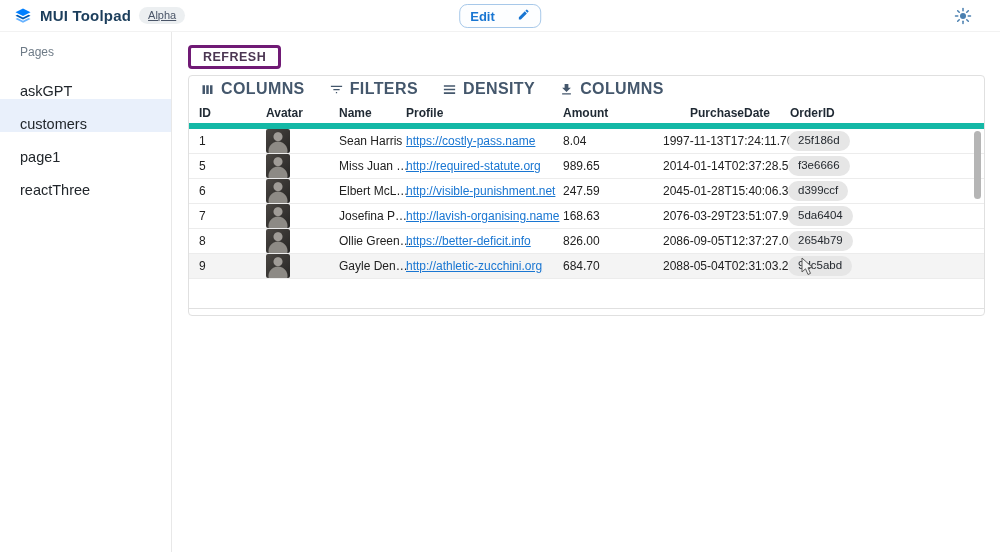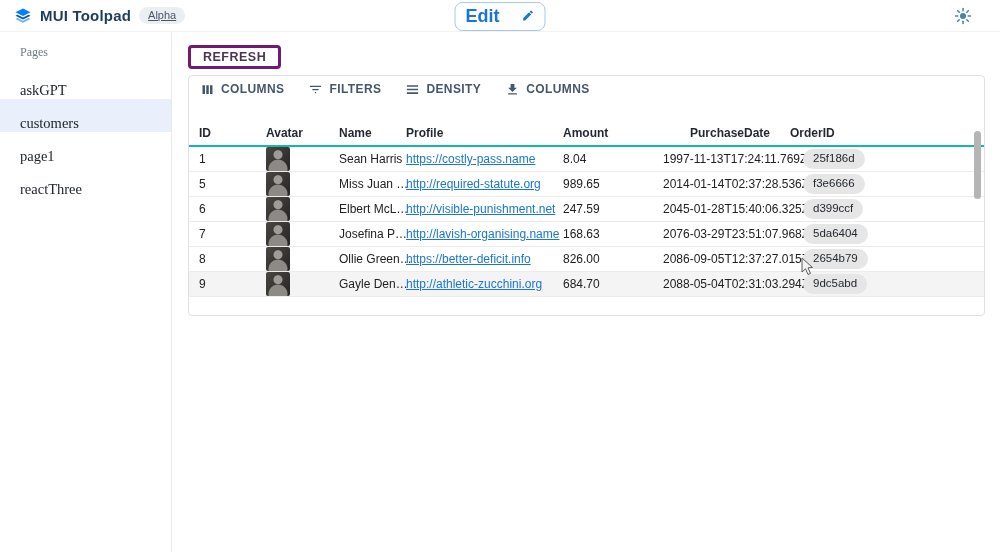--- a/index.html
+++ b/index.html
@@ -10,70 +10,70 @@
   .app-header { position:relative; height:32px; display:flex; align-items:center;
     background:#fff; border-bottom:1px solid #f2f2f2; }
   .brand { display:flex; align-items:center; gap:8px; padding-left:14px; }
   .brand-logo { width:18px; height:18px; display:inline-flex; }
   .brand-title { font-size:15px; font-weight:700; color:#1c3e5c; letter-spacing:.2px; }
   .alpha-badge { font-size:11px; color:#4a5568; background:#eceff1; border-radius:10px;
     padding:3px 9px; line-height:1;text-decoration:underline; }
   .header-center { position:absolute; left:50%; top:0; height:32px; transform:translateX(-50%);
     display:flex; align-items:center; gap:10px; white-space:nowrap; }
   .preview-text { font-size:12.5px; color:#1976d2; }
-  .edit-btn { display:inline-flex; align-items:center; gap:22px; font-size:18px; font-weight:700;
+  .edit-btn { display:inline-flex; align-items:center; gap:22px; font-size:13px; font-weight:700;
     color:#1976d2; background:#fdfeff; border:1px solid #a7c8e9; border-radius:8px;
     padding:3px 10px; cursor:pointer; font-family:inherit; }
   .theme-btn { position:absolute; right:28px; top:7px; width:18px; height:18px; border:none;
     background:transparent; cursor:pointer; padding:0; }
 
   
   .body-row { display:flex; height:520px; }
-  .sidebar { width:172px; border-right:1px solid #e8e8e8; padding-top:6px; background:#fff;font-family:Liberation Serif, serif; }
+  .sidebar { width:172px; border-right:1px solid #e8e8e8; padding-top:6px; background:#fff; }
   .side-subheader { height:28px; display:flex; align-items:center; padding-left:20px;
     font-size:12px; color:#6e7b87; }
   .side-item { height:33px; display:flex; align-items:flex-end; padding-left:20px;
     font-size:14.5px; color:#21262b; cursor:pointer; }
   .side-item.selected { background:#e9f0fb; }
   .main { flex:1; padding:13px 15px 0 16px; background:#fff; }
 
   
   .refresh-btn { height:24px; padding:0 12px; font-size:12.5px; font-weight:600;
     letter-spacing:.5px; color:#4b3652; background:#fff; border:3px solid #701a75;
     border-radius:4px; cursor:pointer; margin-bottom:6px; font-family:inherit; }
 
   
   .grid { position:relative; border:1px solid #e0e0e0; border-radius:4px; height:241px;
     background:#fff; overflow:hidden; }
   .grid-toolbar { height:26px; display:flex; align-items:center; gap:14px; padding-left:6px; }
   .tb-btn { display:inline-flex; align-items:center; gap:6px; border:none; background:transparent;
-    color:#44576c; font-size:12px; font-weight:700; letter-spacing:.4px; cursor:pointer;
+    color:#44576c; font-size:16px; font-weight:700; letter-spacing:.4px; cursor:pointer;
     padding:2px 5px; font-family:inherit; }
   .tb-btn svg { display:block; }
 
   .grid-row, .grid-headrow { display:grid;
     grid-template-columns:67px 73px 67px 157px 110px 117px 1fr; align-items:center; }
-  .grid-headrow { height:27px; border-bottom:2px solid #14b8a6;margin-top:18px; }
+  .grid-headrow { height:27px; border-bottom:6px solid #14b8a6; }
   .hcell { font-size:12px; font-weight:700; color:#1f2933; padding-left:10px;
     white-space:nowrap; cursor:pointer; }
   .hcell.right { text-align:right; padding-right:10px; padding-left:0; }
 
   .grid-rows { position:relative; height:156px; }
   .grid-row { height:25px; border-bottom:1px solid #ececec; font-size:12px; }
   .grid-row.hovered { background:#f4f4f4; }
   .cell { padding-left:10px; white-space:nowrap; }
   .cell.right { text-align:right; padding-right:10px; padding-left:0; }
   .cell a { color:#1976d2; text-decoration:underline; cursor:pointer; }
   .avatar { width:24px; height:24px; border-radius:2px; margin-left:10px;
     background:
       radial-gradient(circle at 50% 32%, #9f9b96 0 4px, rgba(0,0,0,0) 5px),
       radial-gradient(circle at 50% 92%, #8d8a85 0 9px, rgba(0,0,0,0) 10px),
       linear-gradient(135deg,#4a4642,#262524); }
   .chip { display:inline-block; background:#e6e6e6; color:#24292f; border-radius:11px;
-    padding:3px 10px; font-size:11.5px; line-height:1.2; margin-left:23px; }
+    padding:3px 10px; font-size:11.5px; line-height:1.2; margin-left:8px; }
 
   .filler { height:6px; }
   .grid-footer { height:32px; border-top:1px solid #e0e0e0; display:flex; align-items:center;
     justify-content:flex-end; padding-right:17px; font-size:12.5px; color:#737373;margin-top:17px; }
 
   .vscroll-thumb { position:absolute; right:3px; top:55px; width:7px; height:68px;
     border-radius:4px; background:#b5b5b5; cursor:grab; }
 
   .mouse-cursor { position:absolute; left:801px; top:257px; z-index:10; pointer-events:none; }
 </style>

